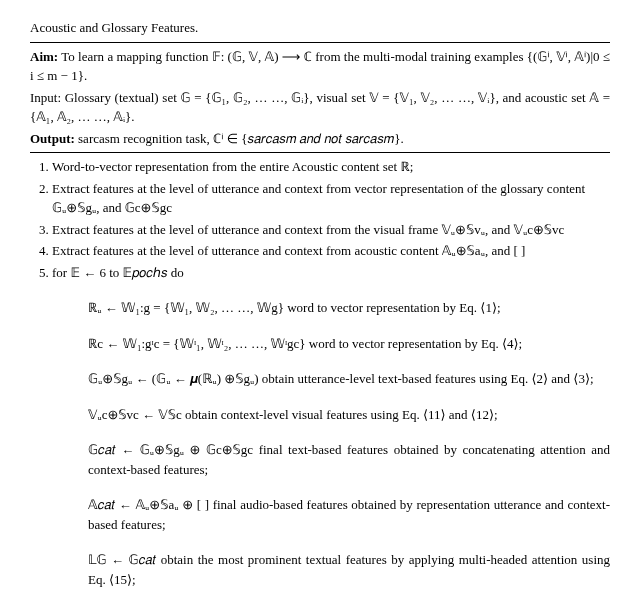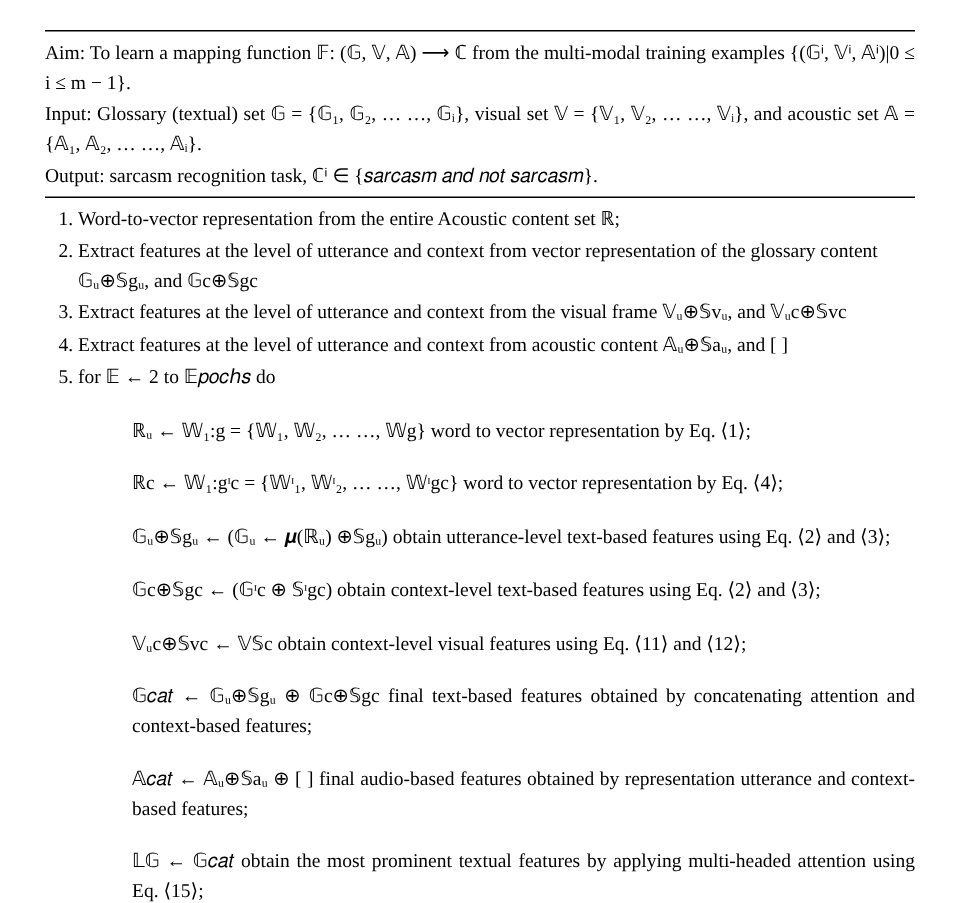--- a/index.html
+++ b/index.html
@@ -25,46 +25,46 @@
     margin: 4px 0 4px 22px;
     padding: 0;
   }
   ol.steps > li { margin: 2px 0; }
   ul.innerlines {
     list-style: none;
     margin: 2px 0 2px 36px;
     padding: 0;
   }
   ul.innerlines > li { margin: 16px 0; text-align: justify; }
-  b { font-weight: normal; }
+  b { font-weight: bold; }
   i { font-style: italic; }
 </style>
 </head>
 <body>
 
 <div class="header-text">
+  <p class="justify">Acoustic and Glossary Features.</p>
   <hr>
   <p class="justify"><b>Aim:</b> <span>To learn a mapping function 𝔽: (𝔾, 𝕍, 𝔸) ⟶ ℂ from the multi-modal training examples {(𝔾ⁱ, 𝕍ⁱ, 𝔸ⁱ)|0 ≤ i ≤ m − 1}.</span></p>
   <p class="justify">Input: <span>Glossary (textual) set 𝔾 = {𝔾₁, 𝔾₂, … …, 𝔾ᵢ}, visual set 𝕍 = {𝕍₁, 𝕍₂, … …, 𝕍ᵢ}, and acoustic set 𝔸 = {𝔸₁, 𝔸₂, … …, 𝔸ᵢ}.</span></p>
   <p class="justify"><b>Output:</b> <span>sarcasm recognition task, ℂⁱ ∈ {𝑠𝑎𝑟𝑐𝑎𝑠𝑚 𝑎𝑛𝑑 𝑛𝑜𝑡 𝑠𝑎𝑟𝑐𝑎𝑠𝑚}.</span></p>
   <hr>
 </div>
 
 <ol class="steps">
   <li>Word-to-vector representation from the entire Acoustic content set ℝ;</li>
   <li>Extract features at the level of utterance and context from vector representation of the glossary content 𝔾ᵤ⊕𝕊gᵤ, and  𝔾c⊕𝕊gc</li>
   <li>Extract features at the level of utterance and context from the visual frame 𝕍ᵤ⊕𝕊vᵤ, and  𝕍ᵤc⊕𝕊vc</li>
   <li>Extract features at the level of utterance and context from acoustic content 𝔸ᵤ⊕𝕊aᵤ, and [ ]</li>
   <li>
-    <span>for 𝔼 ← 2 to 𝔼𝑝𝑜𝑐ℎ𝑠 do</span>
+    <span>for 𝔼 ← 6 to 𝔼𝑝𝑜𝑐ℎ𝑠 do</span>
     <ul class="innerlines">
       <li>ℝᵤ ← 𝕎₁:g = {𝕎₁, 𝕎₂, … …, 𝕎g} word to vector representation by Eq. ⟨1⟩;</li>
       <li>ℝc ← 𝕎₁:gᶦc = {𝕎ᶦ₁, 𝕎ᶦ₂, … …, 𝕎ᶦgc} word to vector representation by Eq. ⟨4⟩;</li>
       <li>𝔾ᵤ⊕𝕊gᵤ ← (𝔾ᵤ ← 𝝁(ℝᵤ) ⊕𝕊gᵤ) obtain utterance-level text-based features using Eq. ⟨2⟩ and ⟨3⟩;</li>
-      <li>𝔾c⊕𝕊gc ← (𝔾ᶦc ⊕ 𝕊ᶦgc) obtain context-level text-based features using Eq. ⟨2⟩ and ⟨3⟩;</li>
       <li>𝕍ᵤc⊕𝕊vc ← 𝕍𝕊c obtain context-level visual features using Eq. ⟨11⟩ and ⟨12⟩;</li>
       <li>𝔾𝑐𝑎𝑡 ← 𝔾ᵤ⊕𝕊gᵤ ⊕ 𝔾c⊕𝕊gc final text-based features obtained by concatenating attention and context-based features;</li>
       <li>𝔸𝑐𝑎𝑡 ← 𝔸ᵤ⊕𝕊aᵤ ⊕ [ ] final audio-based features obtained by representation utterance and context-based features;</li>
       <li>𝕃𝔾 ← 𝔾𝑐𝑎𝑡 obtain the most prominent textual features by applying multi-headed attention using Eq. ⟨15⟩;</li>
 
     </ul>
   </li>
 </ol>
 
 </body></html>

